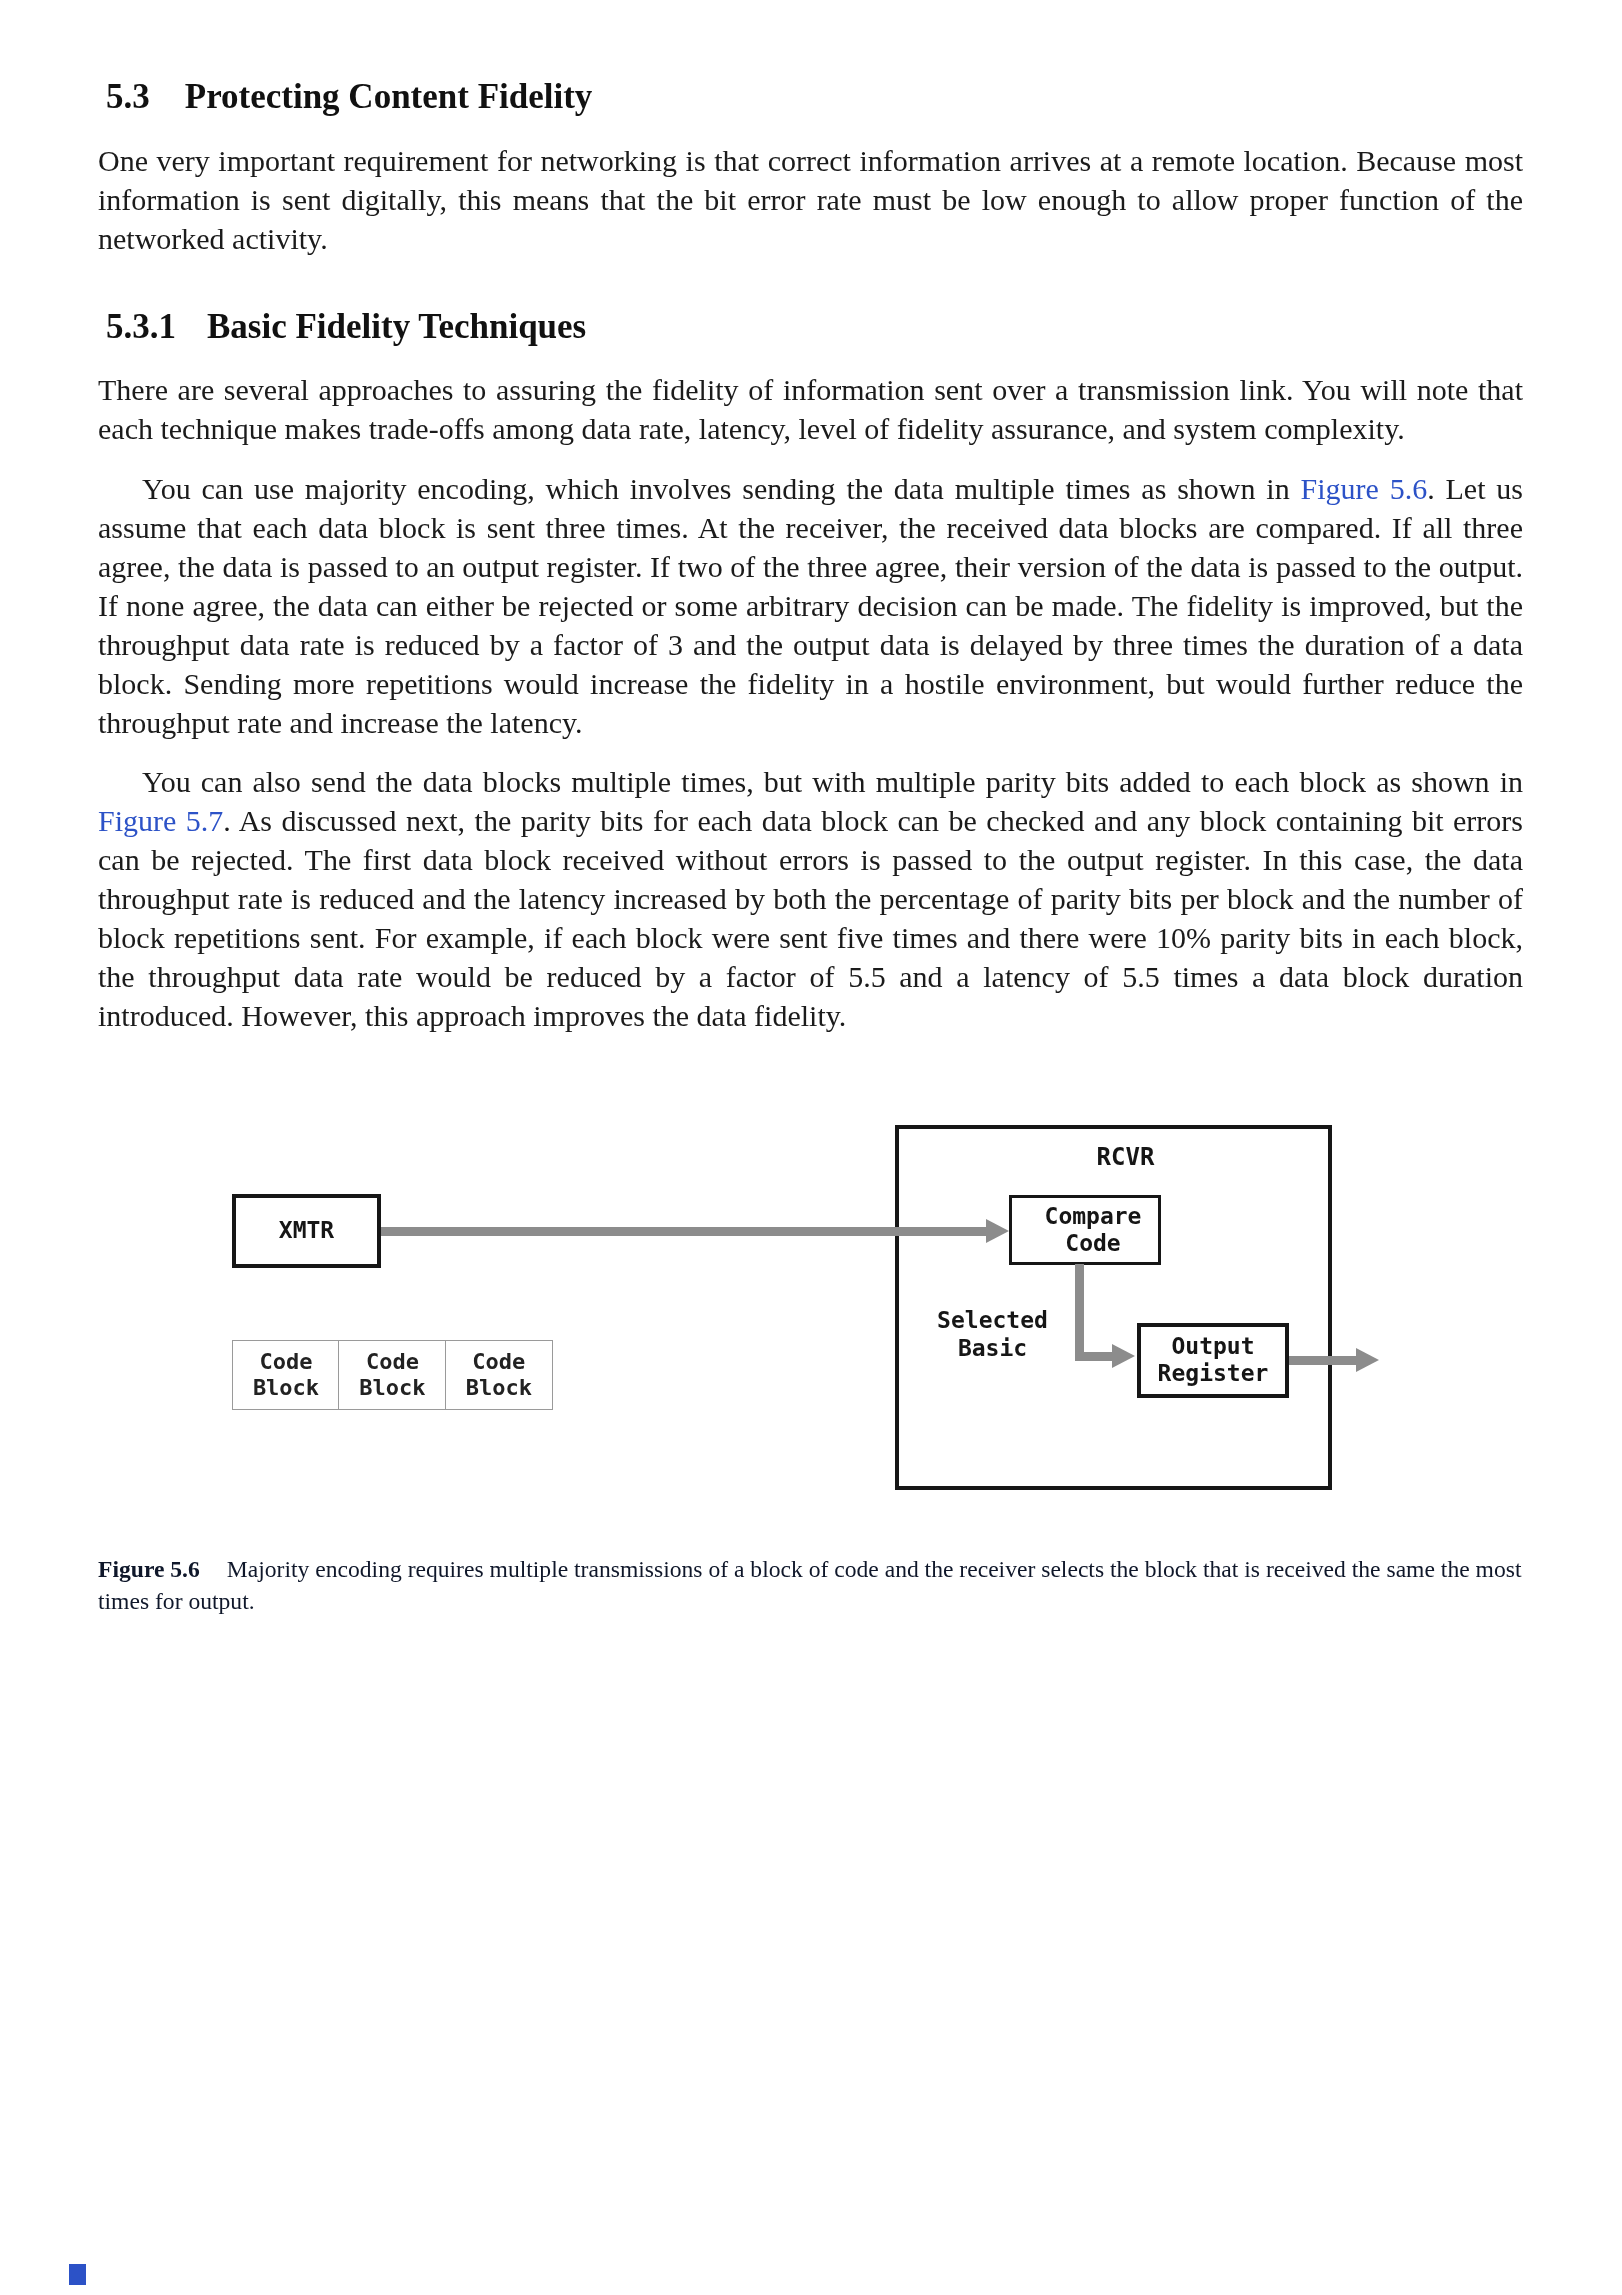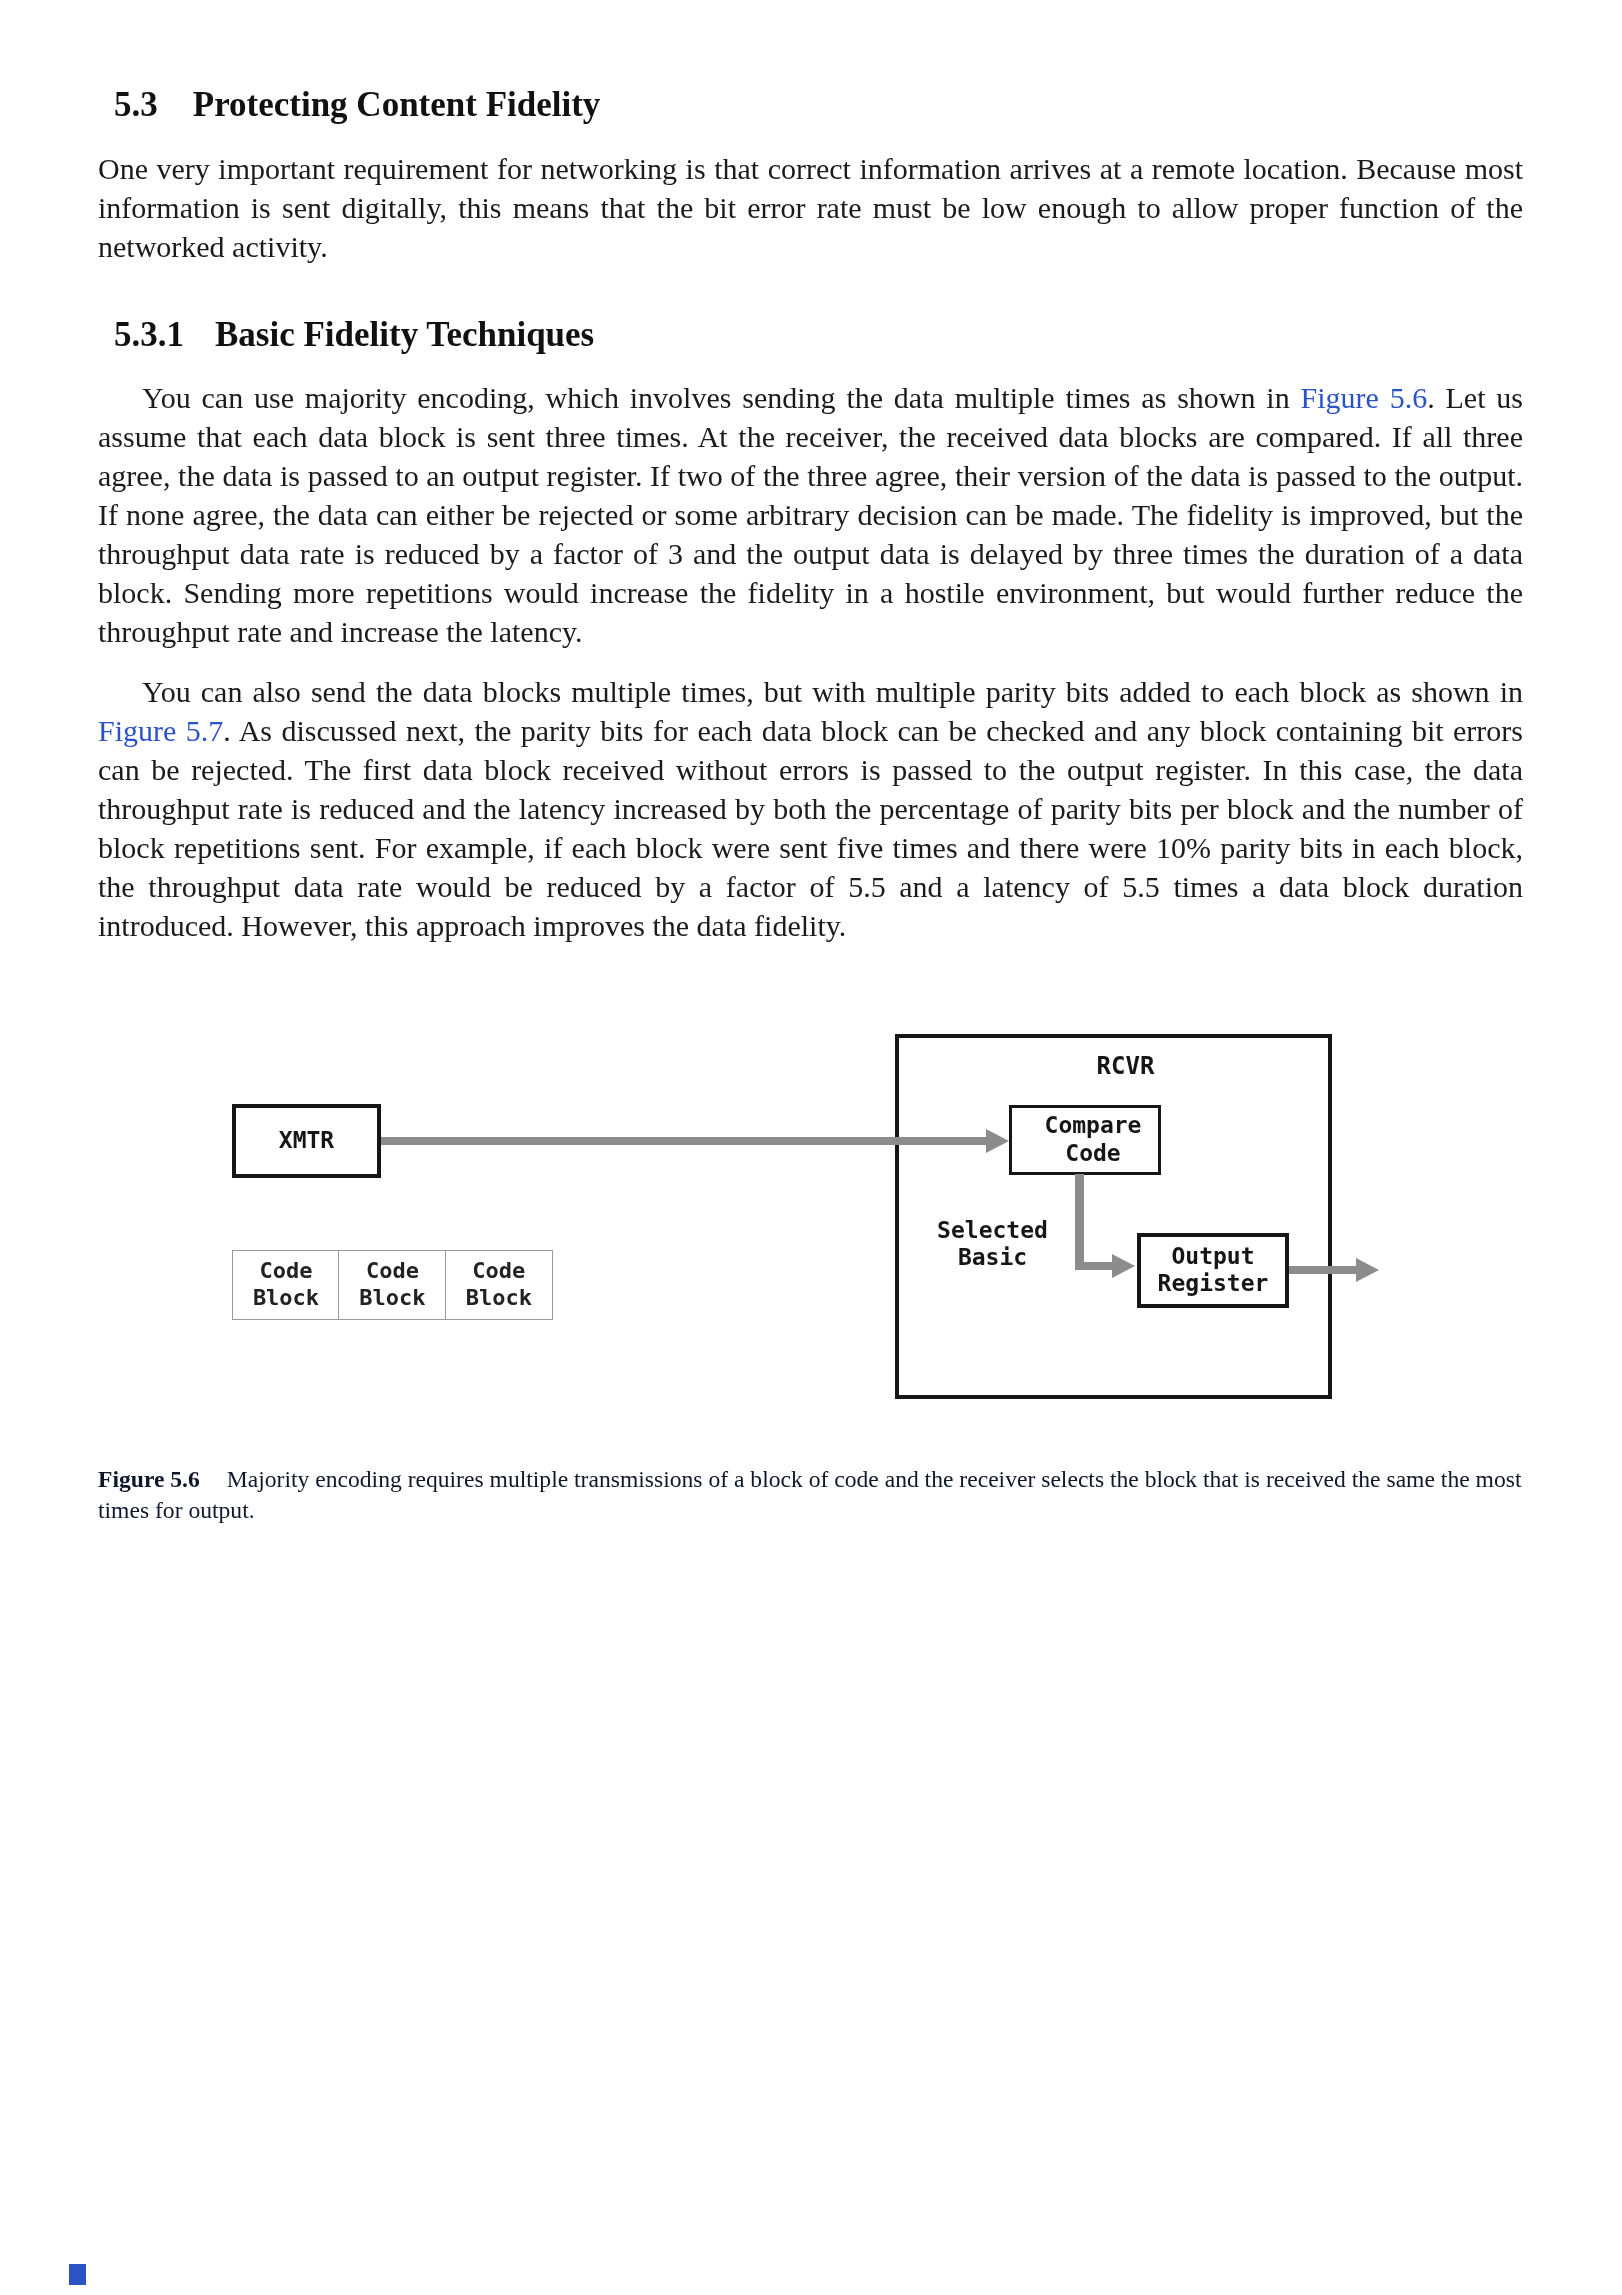--- a/index.html
+++ b/index.html
@@ -1,21 +1,21 @@
 <!DOCTYPE html>
 <html style="--link: #2c52c7; --arrow: #8c8c8c;font-size:12.6px"><head>
 <meta charset="utf-8">
 <style>
   html,body{margin:0;padding:0;background:#ffffff;}
   body{
     width:1623px;height:2295px;position:relative;overflow:hidden;
     font-family:"Liberation Serif", serif;color:#1b1b1b;
   }
   .page{padding:69px 100px 0 98px;}
-  h1,h2{font-family:"Liberation Serif", serif;font-weight:bold;color:#111;margin:16px;}
+  h1,h2{font-family:"Liberation Serif", serif;font-weight:bold;color:#111;margin:8px;}
   h1{font-size:35px;margin-bottom:23.6px;}
   h2{font-size:35px;margin-top:49px;margin-bottom:23.6px;}
   .h-num{display:inline-block;margin-right:35px;}
   .h-num2{display:inline-block;margin-right:31px;}
   p.body{
     font-size:30px;line-height:1.30;text-align:justify;margin:0 0 15.7px 0;color:#1b1b1b;
   }
   p.body.indent{text-indent:44px;margin-top:20.4px;}
   a.fig-link{color:var(--link,#2c52c7);text-decoration:none;cursor:pointer;}
   
@@ -75,20 +75,21 @@
 <body>
 
 <div class="page">
 
   <h1><span class="h-num">5.3</span><span>Protecting Content Fidelity</span></h1>
 
   <p class="body">One very important requirement for networking is that correct information arrives at a remote location. Because most information is sent digitally, this means that the bit error rate must be low enough to allow proper function of the networked activity.</p>
 
   <h2><span class="h-num2">5.3.1</span><span>Basic Fidelity Techniques</span></h2>
 
+  <p class="body">There are several approaches to assuring the fidelity of information sent over a transmission link. You will note that each technique makes trade-offs among data rate, latency, level of fidelity assurance, and system complexity.</p>
 
   <p class="body indent"><span>You can use majority encoding, which involves sending the data multiple times as shown in </span><a class="fig-link">Figure 5.6</a><span>. Let us assume that each data block is sent three times. At the receiver, the received data blocks are compared. If all three agree, the data is passed to an output register. If two of the three agree, their version of the data is passed to the output. If none agree, the data can either be rejected or some arbitrary decision can be made. The fidelity is improved, but the throughput data rate is reduced by a factor of 3 and the output data is delayed by three times the duration of a data block. Sending more repetitions would increase the fidelity in a hostile environment, but would further reduce the throughput rate and increase the latency.</span></p>
 
   <p class="body indent"><span>You can also send the data blocks multiple times, but with multiple parity bits added to each block as shown in </span><a class="fig-link">Figure 5.7</a><span>. As discussed next, the parity bits for each data block can be checked and any block containing bit errors can be rejected. The first data block received without errors is passed to the output register. In this case, the data throughput rate is reduced and the latency increased by both the percentage of parity bits per block and the number of block repetitions sent. For example, if each block were sent five times and there were 10% parity bits in each block, the throughput data rate would be reduced by a factor of 5.5 and a latency of 5.5 times a data block duration introduced. However, this approach improves the data fidelity.</span></p>
 
   <div class="figure">
     <div class="rcvr-box">
       <div class="rcvr-label">RCVR</div>
     </div>
 

